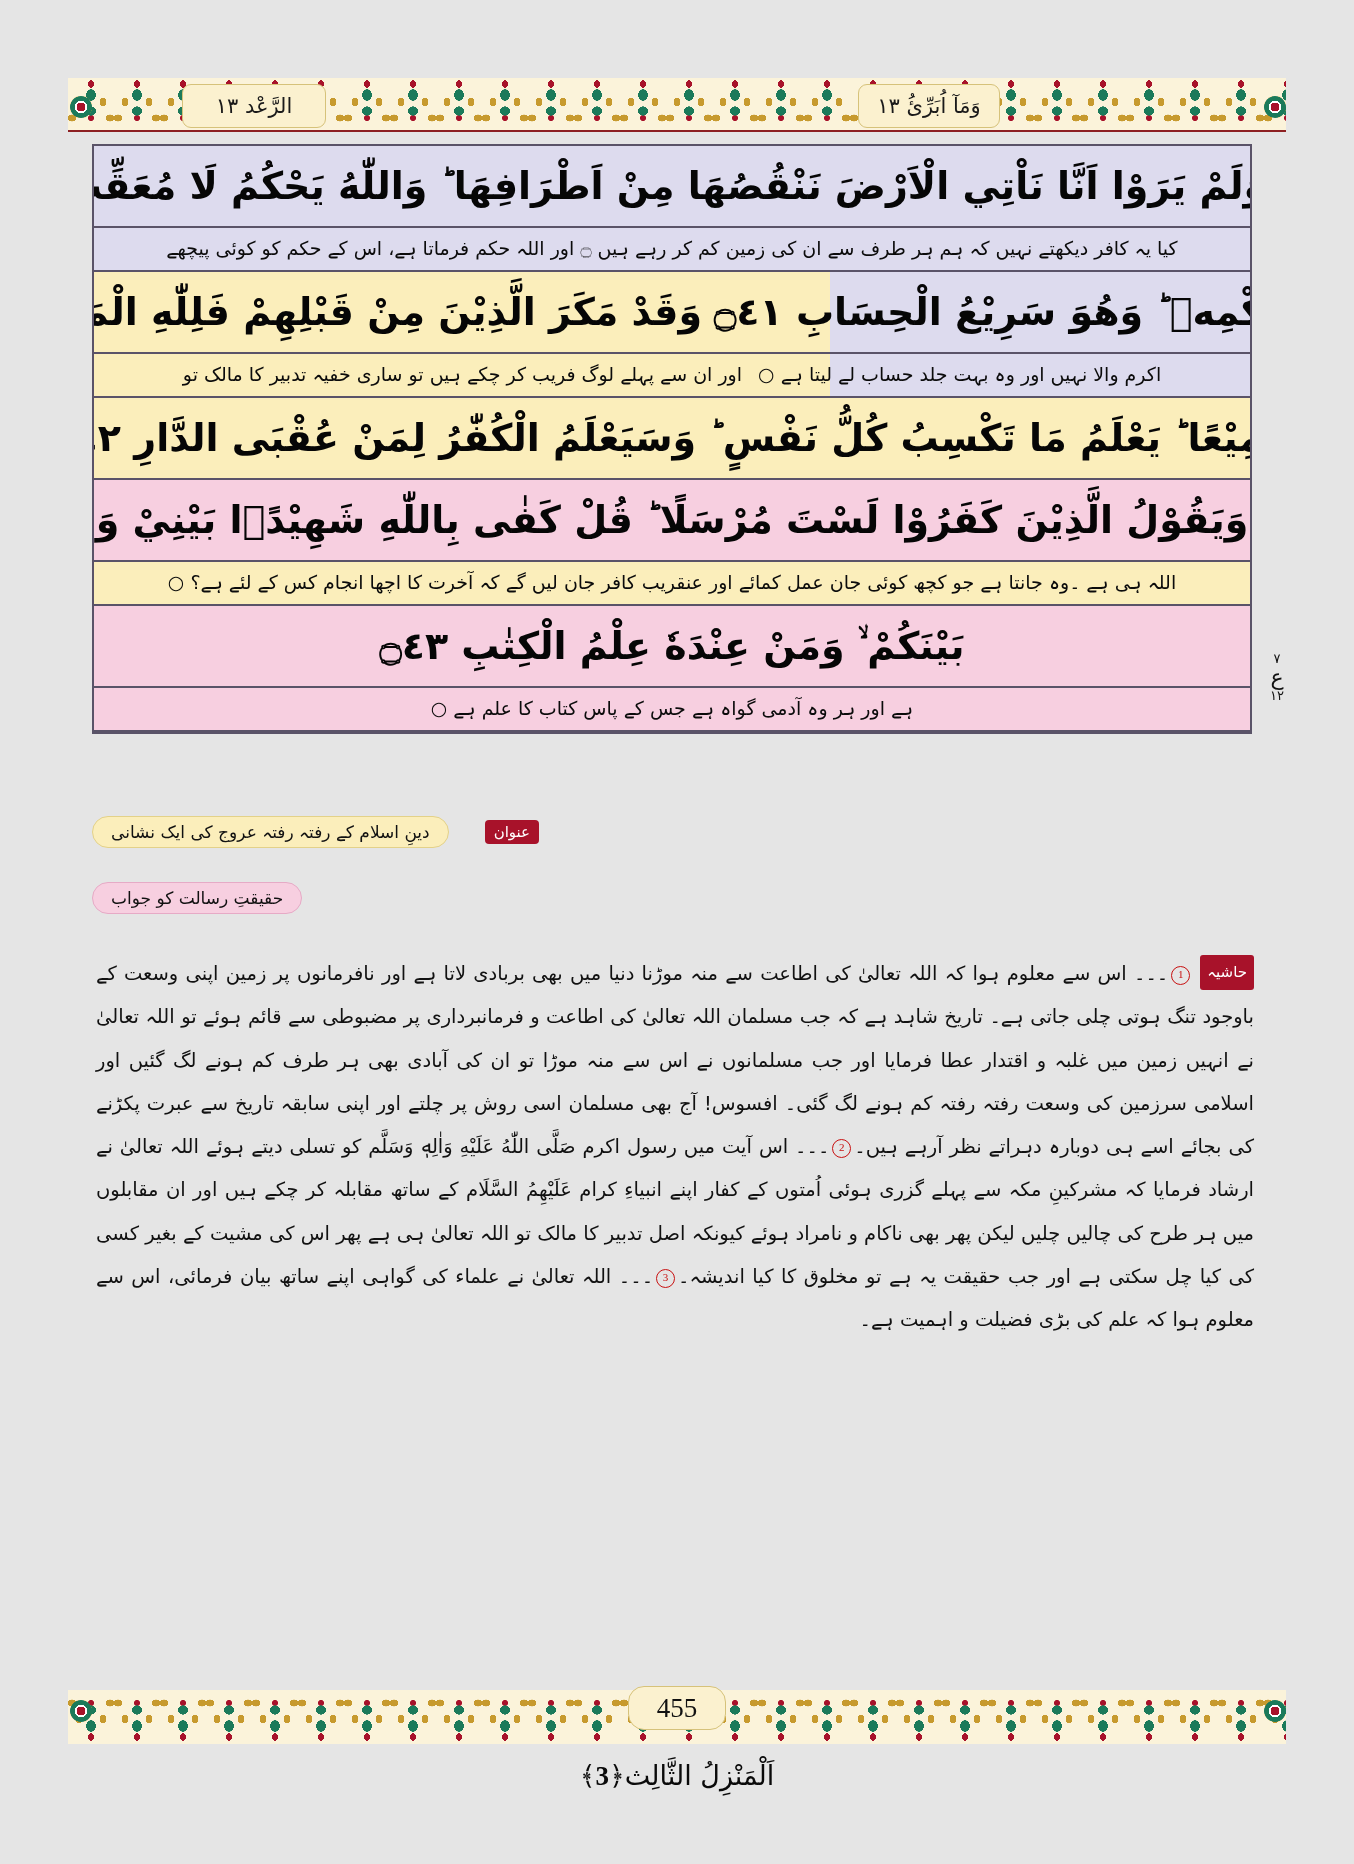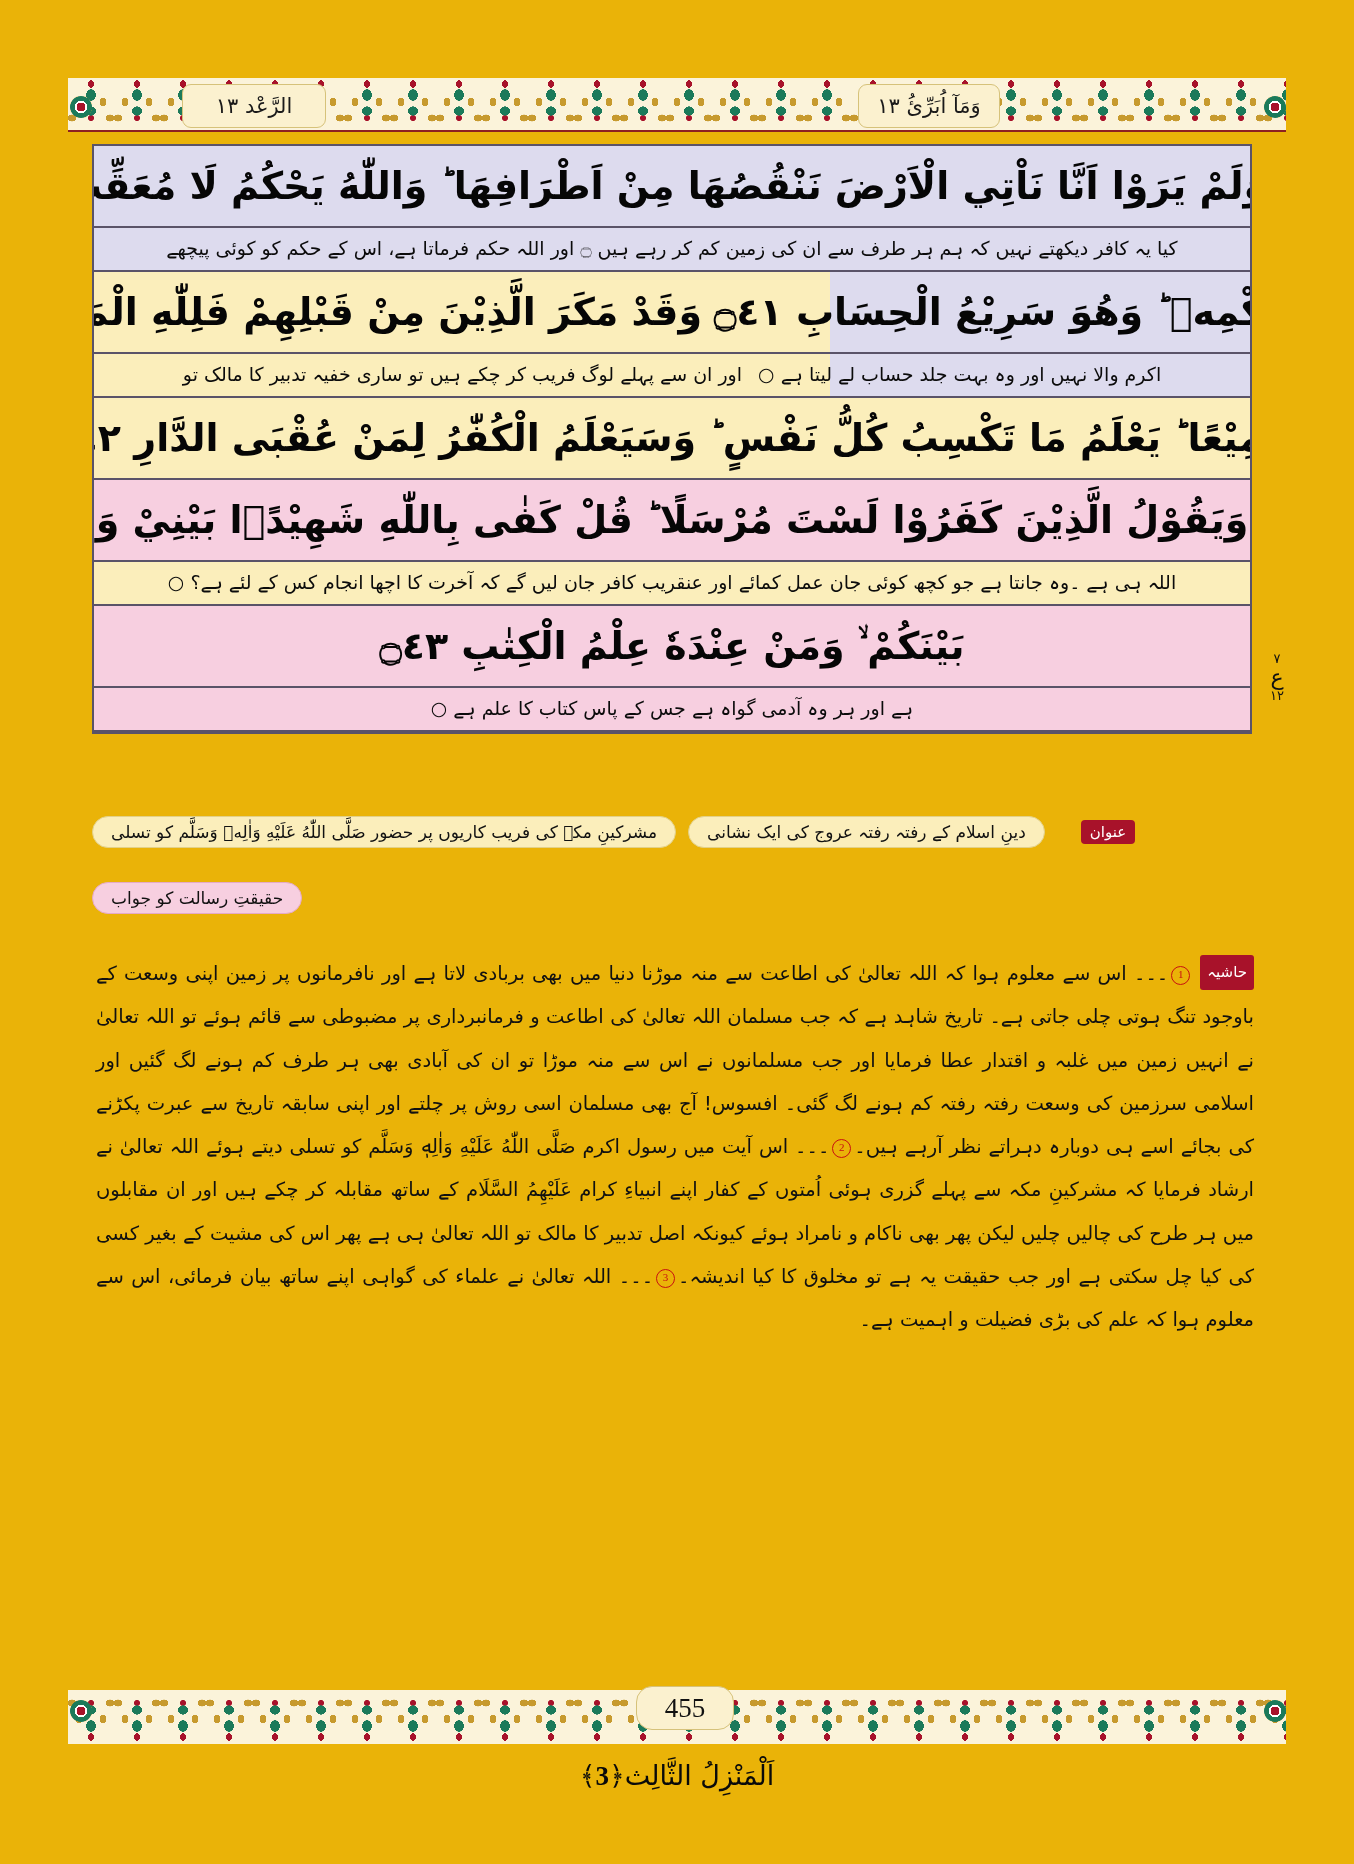--- a/index.html
+++ b/index.html
@@ -12,21 +12,21 @@
     height: 1864px;
     position: relative;
     font-family: "DejaVu Sans", sans-serif;
     overflow: hidden;
   }
 
   
   .page {
     position: absolute;
     inset: 0;
-    background: #eab308;
+    background: #e5e5e5;
     padding-left: 28px;
   }
 
   
   .ornament-band {
     position: absolute;
     left: 68px;
     width: 1218px;
     height: 54px;
     overflow: hidden;
@@ -109,21 +109,20 @@
     position: absolute;
     left: 628px; top: 1686px;
     width: 96px; height: 42px;
     background: #fbf1cf;
     border: 1px solid #d6c27a;
     border-radius: 16px;
     display: flex;
     align-items: center;
     justify-content: center;
     z-index: 4;
-    margin-left: 8px;
   }
   .page-number-badge span {
     font-size: 27px;
     color: #111;
     font-family: "Liberation Serif", serif;
   }
 
   
   .ayah-block {
     position: absolute;
@@ -374,21 +373,20 @@
     <div class="ruku-marker">
       <span class="small">٧</span>
       <span>ع</span>
       <span class="small">١٢</span>
     </div>
   </div>
 
   <div class="topic-strip" id="topic-strip-1">
     <div class="label-chip">عنوان</div>
     <div class="topic-pill pill-yellow">دینِ اسلام کے رفتہ رفتہ عروج کی ایک نشانی</div>
-    <div class="topic-pill pill-yellow">مشرکینِ مکہ کی فریب کاریوں پر حضور صَلَّی اللّٰهُ عَلَیْهِ وَاٰلِهٖ وَسَلَّم کو تسلی</div>
   </div>
 
   <div class="topic-strip" id="topic-strip-2">
     <div class="topic-pill pill-pink">حقیقتِ رسالت کو جواب</div>
   </div>
 
   <div class="footnote-area">
     <p><span class="hashiya-chip">حاشیہ</span><span class="marker">1</span><span>۔۔۔ اس سے معلوم ہوا کہ اللہ تعالیٰ کی اطاعت سے منہ موڑنا دنیا میں بھی بربادی لاتا ہے اور نافرمانوں پر زمین اپنی وسعت کے باوجود تنگ ہوتی چلی جاتی ہے۔ تاریخ شاہد ہے کہ جب مسلمان اللہ تعالیٰ کی اطاعت و فرمانبرداری پر مضبوطی سے قائم ہوئے تو اللہ تعالیٰ نے انہیں زمین میں غلبہ و اقتدار عطا فرمایا اور جب مسلمانوں نے اس سے منہ موڑا تو ان کی آبادی بھی ہر طرف کم ہونے لگ گئیں اور اسلامی سرزمین کی وسعت رفتہ رفتہ کم ہونے لگ گئی۔ افسوس! آج بھی مسلمان اسی روش پر چلتے اور اپنی سابقہ تاریخ سے عبرت پکڑنے کی بجائے اسے ہی دوبارہ دہراتے نظر آرہے ہیں۔</span><span class="marker">2</span><span>۔۔۔ اس آیت میں رسول اکرم صَلَّی اللّٰهُ عَلَیْهِ وَاٰلِهٖ وَسَلَّم کو تسلی دیتے ہوئے اللہ تعالیٰ نے ارشاد فرمایا کہ مشرکینِ مکہ سے پہلے گزری ہوئی اُمتوں کے کفار اپنے انبیاءِ کرام عَلَیْهِمُ السَّلَام کے ساتھ مقابلہ کر چکے ہیں اور ان مقابلوں میں ہر طرح کی چالیں چلیں لیکن پھر بھی ناکام و نامراد ہوئے کیونکہ اصل تدبیر کا مالک تو اللہ تعالیٰ ہی ہے پھر اس کی مشیت کے بغیر کسی کی کیا چل سکتی ہے اور جب حقیقت یہ ہے تو مخلوق کا کیا اندیشہ۔</span><span class="marker">3</span><span>۔۔۔ اللہ تعالیٰ نے علماء کی گواہی اپنے ساتھ بیان فرمائی، اس سے معلوم ہوا کہ علم کی بڑی فضیلت و اہمیت ہے۔</span></p>
   </div>
 

